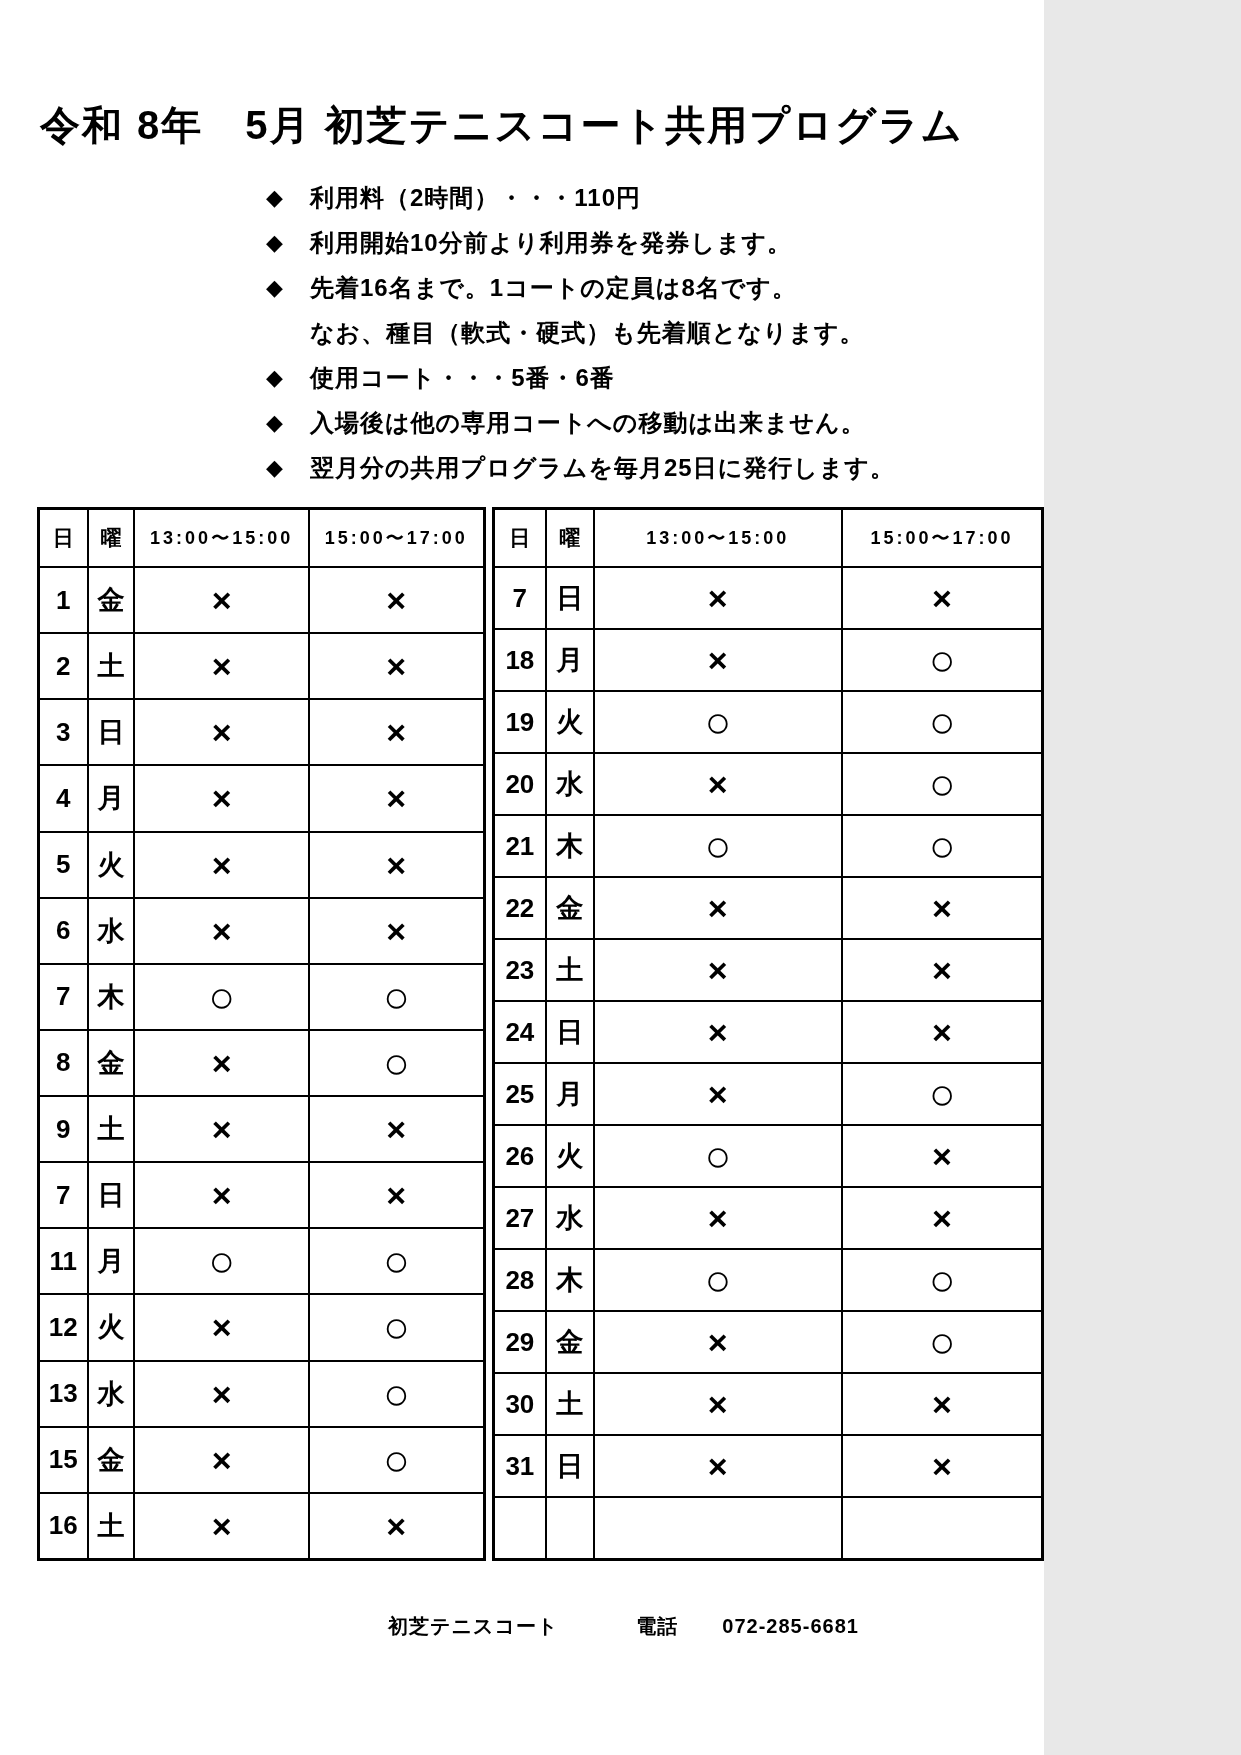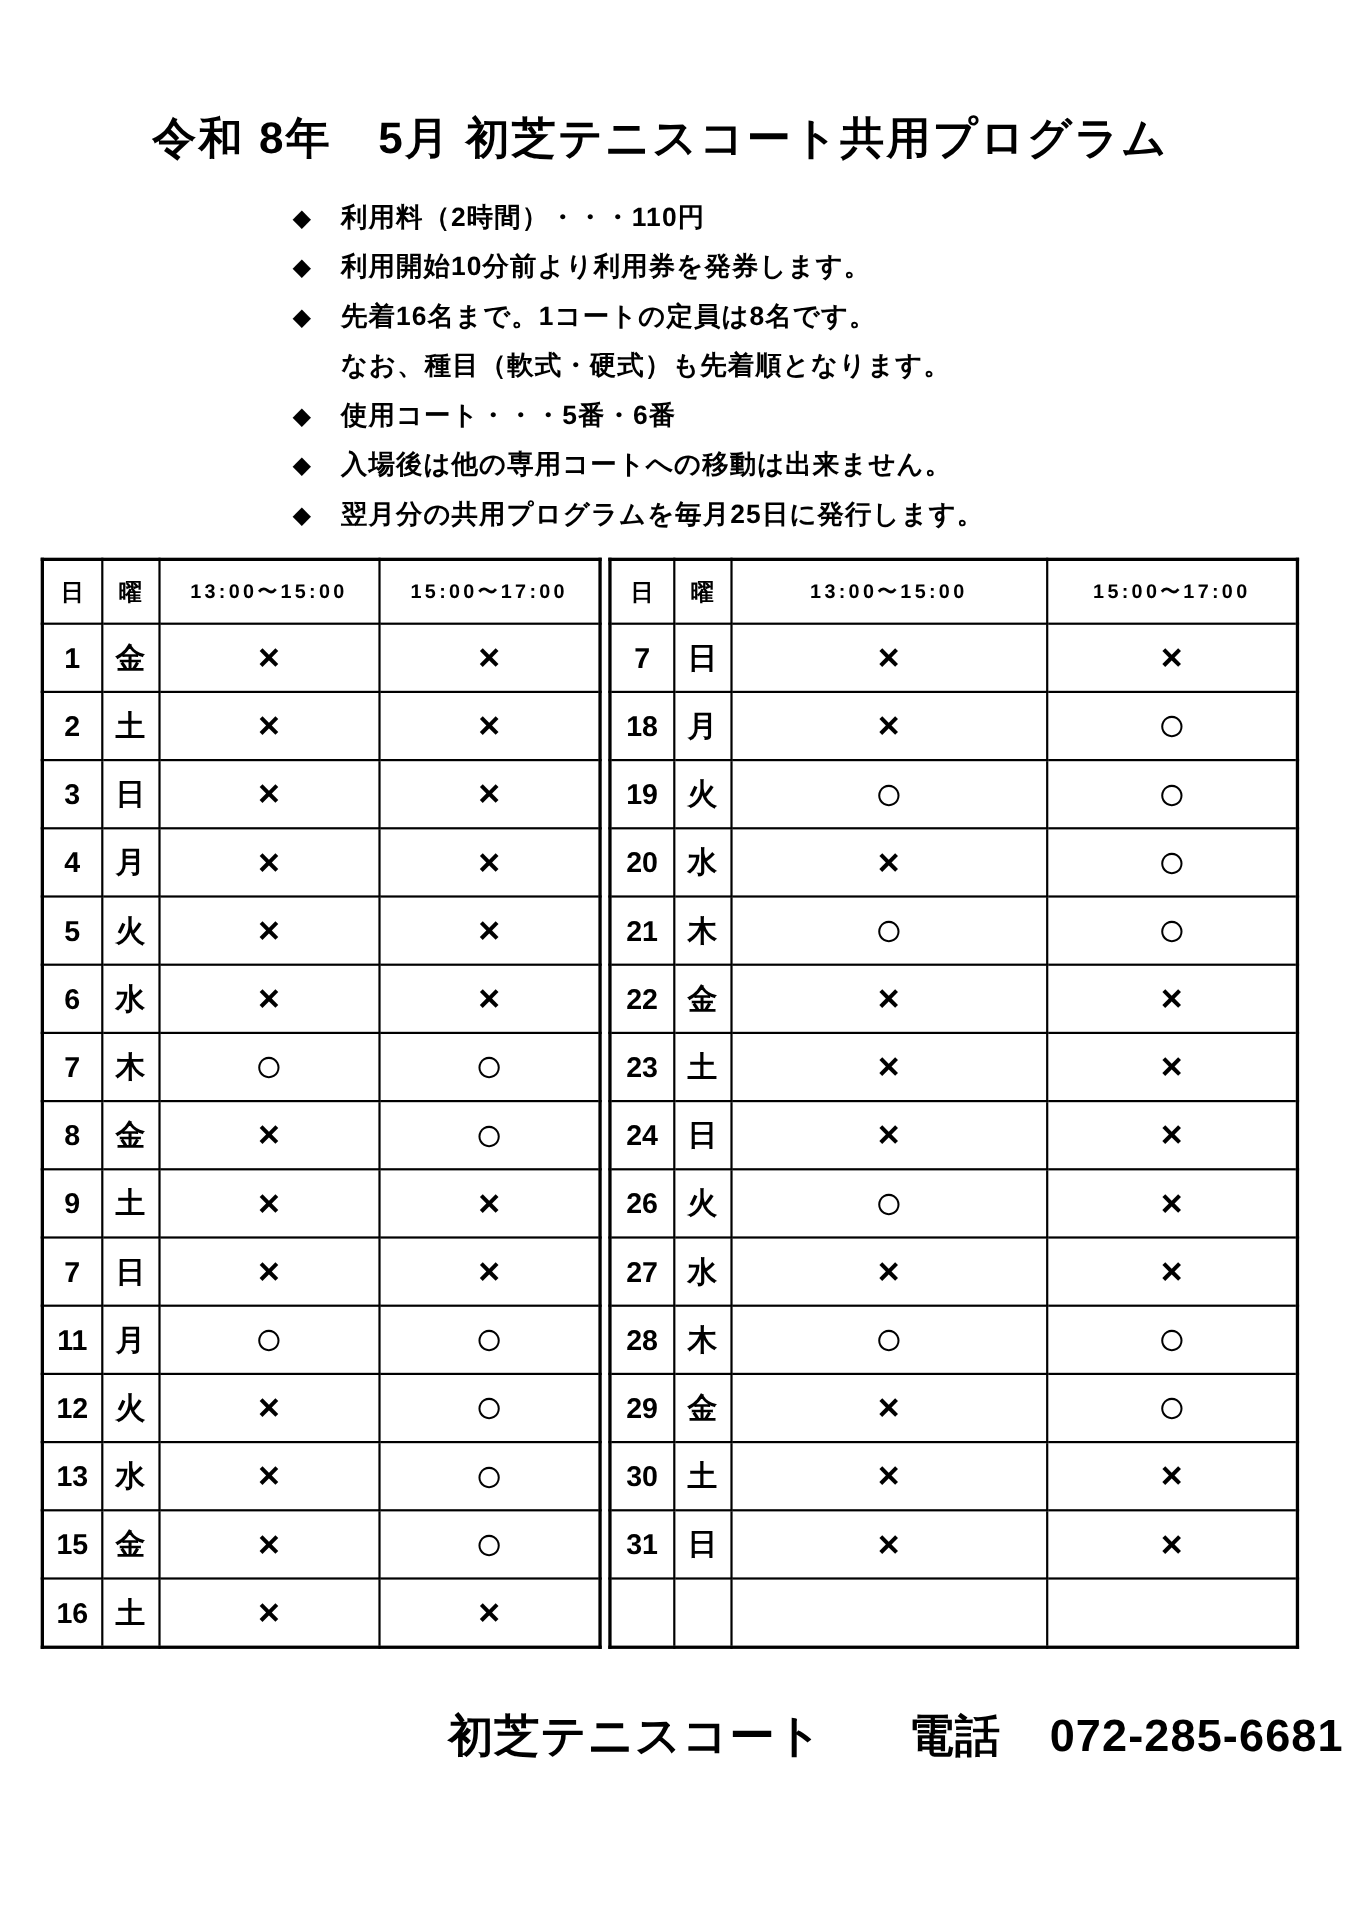--- a/index.html
+++ b/index.html
@@ -1,17 +1,17 @@
 <!DOCTYPE html>
 <html><head>
 <meta charset="utf-8">
 <style>
   html,body{margin:0;padding:0;background:#e8e8e8;}
   .page{
-    width:1241px;height:1755px;background:#ffffff;color:#000;
+    width:1044px;height:1755px;background:#ffffff;color:#000;
     font-family:"Liberation Sans","DejaVu Sans",sans-serif;
     position:relative;box-sizing:border-box;padding-top:98px;overflow:hidden;
   }
   .title{
     text-align:center;font-size:40px;font-weight:bold;letter-spacing:2px;
     white-space:nowrap;margin:0 40px 0 0;
   }
   .notes{margin:30px 0 0 266px;}
   .note{display:flex;align-items:flex-start;margin-bottom:15px;font-weight:bold;}
   .note .diamond{font-size:22px;width:26px;margin-right:18px;line-height:30px;}
@@ -27,21 +27,21 @@
   td.daynum{font-size:26px;font-weight:bold;}
   td.wday{font-size:27px;font-weight:bold;}
   td.mark{font-size:34px;font-weight:bold;line-height:1;}
   td.mark.circle{font-size:44px;font-weight:normal;}
   .lt col.c-day{width:54px;}  .lt col.c-wd{width:52px;}
   .lt col.c-s1{width:200px;}  .lt col.c-s2{width:201px;}
   .rt col.c-day{width:58px;}  .rt col.c-wd{width:52px;}
   .rt col.c-s1{width:287px;}  .rt col.c-s2{width:228px;}
   .footer{
     display:flex;align-items:baseline;margin:52px 0 0 388px;
-    font-size:41px;font-weight:bold;letter-spacing:1px;white-space:nowrap;justify-content:center;
+    font-size:20px;font-weight:bold;letter-spacing:1px;white-space:nowrap;
   }
   .footer .facility{margin-right:78px;}
   .footer .phone-label{margin-right:44px;}
 </style>
 </head>
 <body>
 
 <div class="page">
 
   <div class="title">令和 8年　5月 初芝テニスコート共用プログラム</div>
@@ -245,20 +245,26 @@
             <td class="mark cross">×</td>
             <td class="mark cross">×</td>
           </tr>
           <tr>
             <td class="daynum">24</td>
             <td class="wday">日</td>
             <td class="mark cross">×</td>
             <td class="mark cross">×</td>
           </tr>
           <tr>
+            <td class="daynum">25</td>
+            <td class="wday">月</td>
+            <td class="mark cross">×</td>
+            <td class="mark circle">○</td>
+          </tr>
+          <tr>
             <td class="daynum">26</td>
             <td class="wday">火</td>
             <td class="mark circle">○</td>
             <td class="mark cross">×</td>
           </tr>
           <tr>
             <td class="daynum">27</td>
             <td class="wday">水</td>
             <td class="mark cross">×</td>
             <td class="mark cross">×</td>

